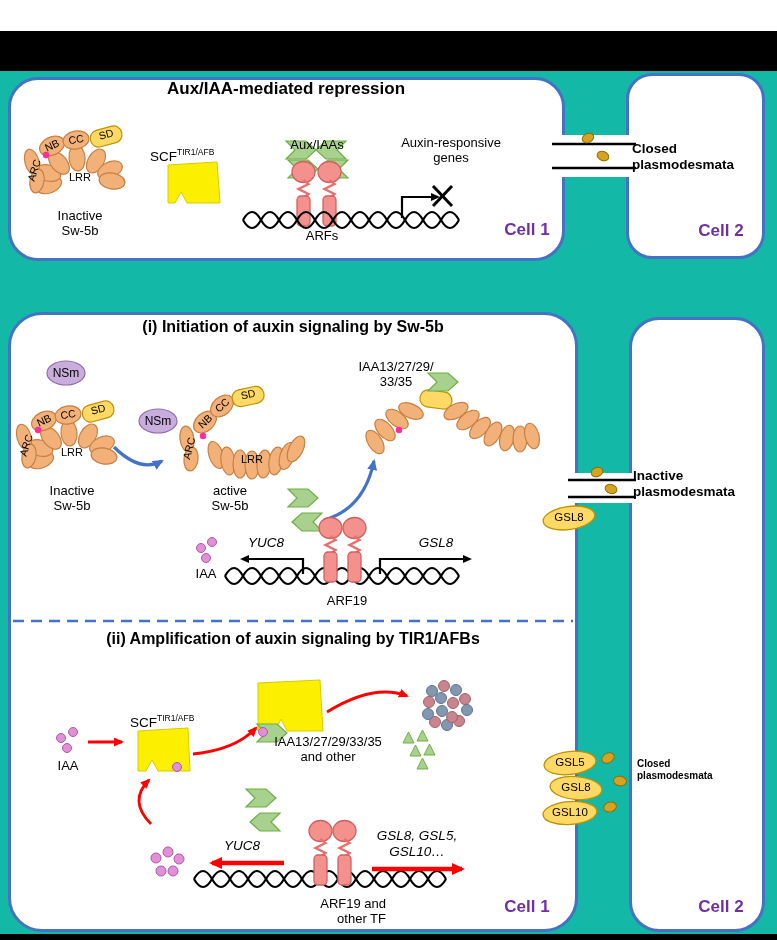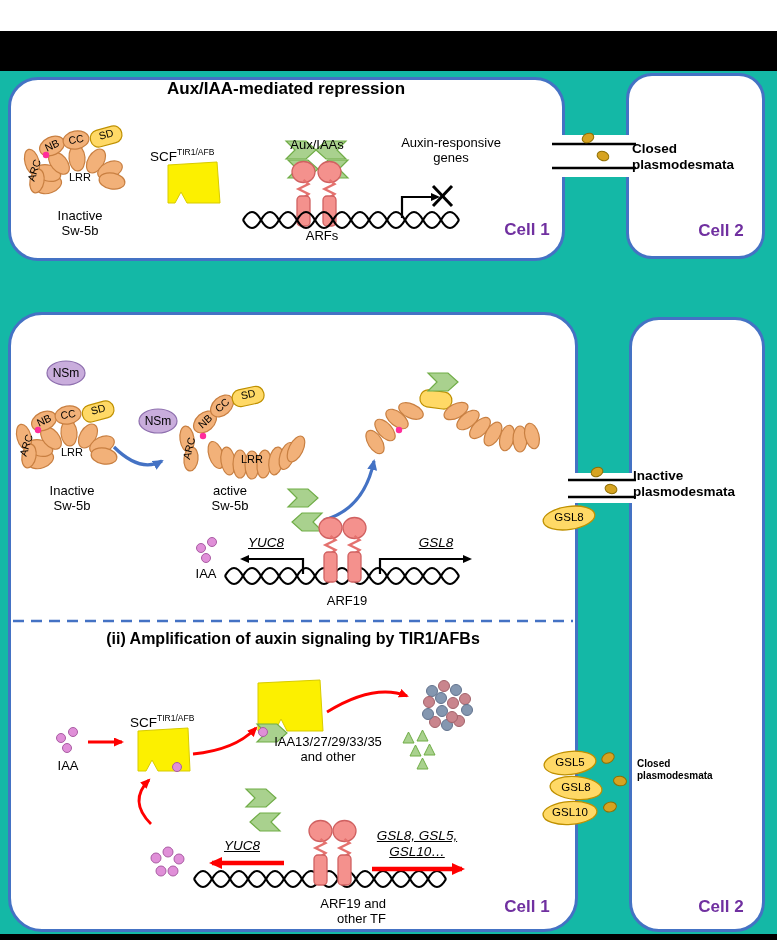--- a/index.html
+++ b/index.html
@@ -4,21 +4,21 @@
 <style>
   * { margin:0; padding:0; box-sizing:border-box; }
   body { font-family:"Liberation Sans", sans-serif; background:#fff; }
   .canvas { position:relative; width:777px; height:940px; background:#14b8a6; overflow:hidden;margin-top:31px; }
   .bar { position:absolute; left:0; width:777px; background:#000; z-index:0; }
   .cellbox { position:absolute; border:3px solid #4472C4; background:#fff; z-index:1; }
   svg.art { position:absolute; left:0; top:0; z-index:2; pointer-events:none; }
   .txt { position:absolute; z-index:3; color:#000; line-height:1.18; font-size:13px; }
   .c { text-align:center; }
   .b { font-weight:bold; }
-  .it { font-style:italic;text-decoration:underline; }
+  .it { font-style:italic; }
   .purple { color:#7030A0; font-weight:bold; font-size:17px; }
   .rot { transform-origin:center; }
   .dom { font-size:10.5px; }
   sup { font-size:8.5px; }
   .tan { fill:#F2B179; stroke:#C87F41; stroke-width:1.2; }
   .sd  { fill:#FFD966; stroke:#BF9000; stroke-width:1.2; }
   .scf { fill:#FCF000; stroke:#D8CB00; stroke-width:1; }
   .nsm { fill:#C9ADDC; stroke:#8E6FAE; stroke-width:1.2; }
   .iaa { fill:#E08FD8; stroke:#A95CA3; stroke-width:1; }
   .cal { fill:#D6A321; stroke:#8F6E00; stroke-width:1; }
@@ -299,40 +299,45 @@
   </div>
   <div class="txt c" style="left:292px;top:197px;width:60px;">ARFs</div>
   <div class="txt purple c" style="left:492px;top:189px;width:70px;">Cell 1</div>
 
   <div class="txt b" style="left:632px;top:110px;width:130px;font-size:13.5px;">
     <div>Closed</div>
     <div>plasmodesmata</div>
   </div>
   <div class="txt purple c" style="left:686px;top:190px;width:70px;">Cell 2</div>
 
+  <div class="txt b c" style="left:8px;top:287px;width:570px;font-size:16px;">(i) Initiation of auxin signaling by Sw-5b</div>
   <div class="txt c" style="left:48px;top:335px;width:36px;font-size:12px;">NSm</div>
   <div class="txt dom c rot" style="left:11px;top:408px;width:30px;transform:rotate(-72deg);">ARC</div>
   <div class="txt dom c rot" style="left:32px;top:383px;width:24px;transform:rotate(-25deg);">NB</div>
   <div class="txt dom c rot" style="left:56px;top:377px;width:24px;transform:rotate(-10deg);">CC</div>
   <div class="txt dom c rot" style="left:84px;top:372px;width:28px;transform:rotate(-15deg);">SD</div>
   <div class="txt c" style="left:54px;top:415px;width:36px;font-size:11px;">LRR</div>
   <div class="txt c" style="left:32px;top:452px;width:80px;">
     <div>Inactive</div>
     <div>Sw-5b</div>
   </div>
   <div class="txt c" style="left:140px;top:383px;width:36px;font-size:12px;">NSm</div>
   <div class="txt dom c rot" style="left:174px;top:411px;width:30px;transform:rotate(-75deg);">ARC</div>
   <div class="txt dom c rot" style="left:193px;top:384px;width:24px;transform:rotate(-42deg);">NB</div>
   <div class="txt dom c rot" style="left:210px;top:368px;width:24px;transform:rotate(-42deg);">CC</div>
   <div class="txt dom c rot" style="left:234px;top:357px;width:28px;transform:rotate(-12deg);">SD</div>
   <div class="txt c" style="left:234px;top:422px;width:36px;font-size:11px;">LRR</div>
   <div class="txt c" style="left:192px;top:452px;width:76px;">
     <div>active</div>
     <div>Sw-5b</div>
   </div>
+  <div class="txt c" style="left:346px;top:328px;width:100px;">
+    <div>IAA13/27/29/</div>
+    <div>33/35</div>
+  </div>
   <div class="txt it c" style="left:238px;top:504px;width:56px;font-size:13.5px;">YUC8</div>
   <div class="txt it c" style="left:408px;top:504px;width:56px;font-size:13.5px;">GSL8</div>
   <div class="txt c" style="left:182px;top:535px;width:48px;">IAA</div>
   <div class="txt c" style="left:312px;top:562px;width:70px;">ARF19</div>
 
   <div class="txt b c" style="left:8px;top:599px;width:570px;font-size:16px;">(ii) Amplification of auxin signaling by TIR1/AFBs</div>
   <div class="txt c" style="left:44px;top:727px;width:48px;">IAA</div>
   <div class="txt" style="left:130px;top:682px;font-size:13.5px;"><span>SCF</span><sup>TIR1/AFB</sup></div>
   <div class="txt c" style="left:258px;top:703px;width:140px;">
     <div>IAA13/27/29/33/35</div>

